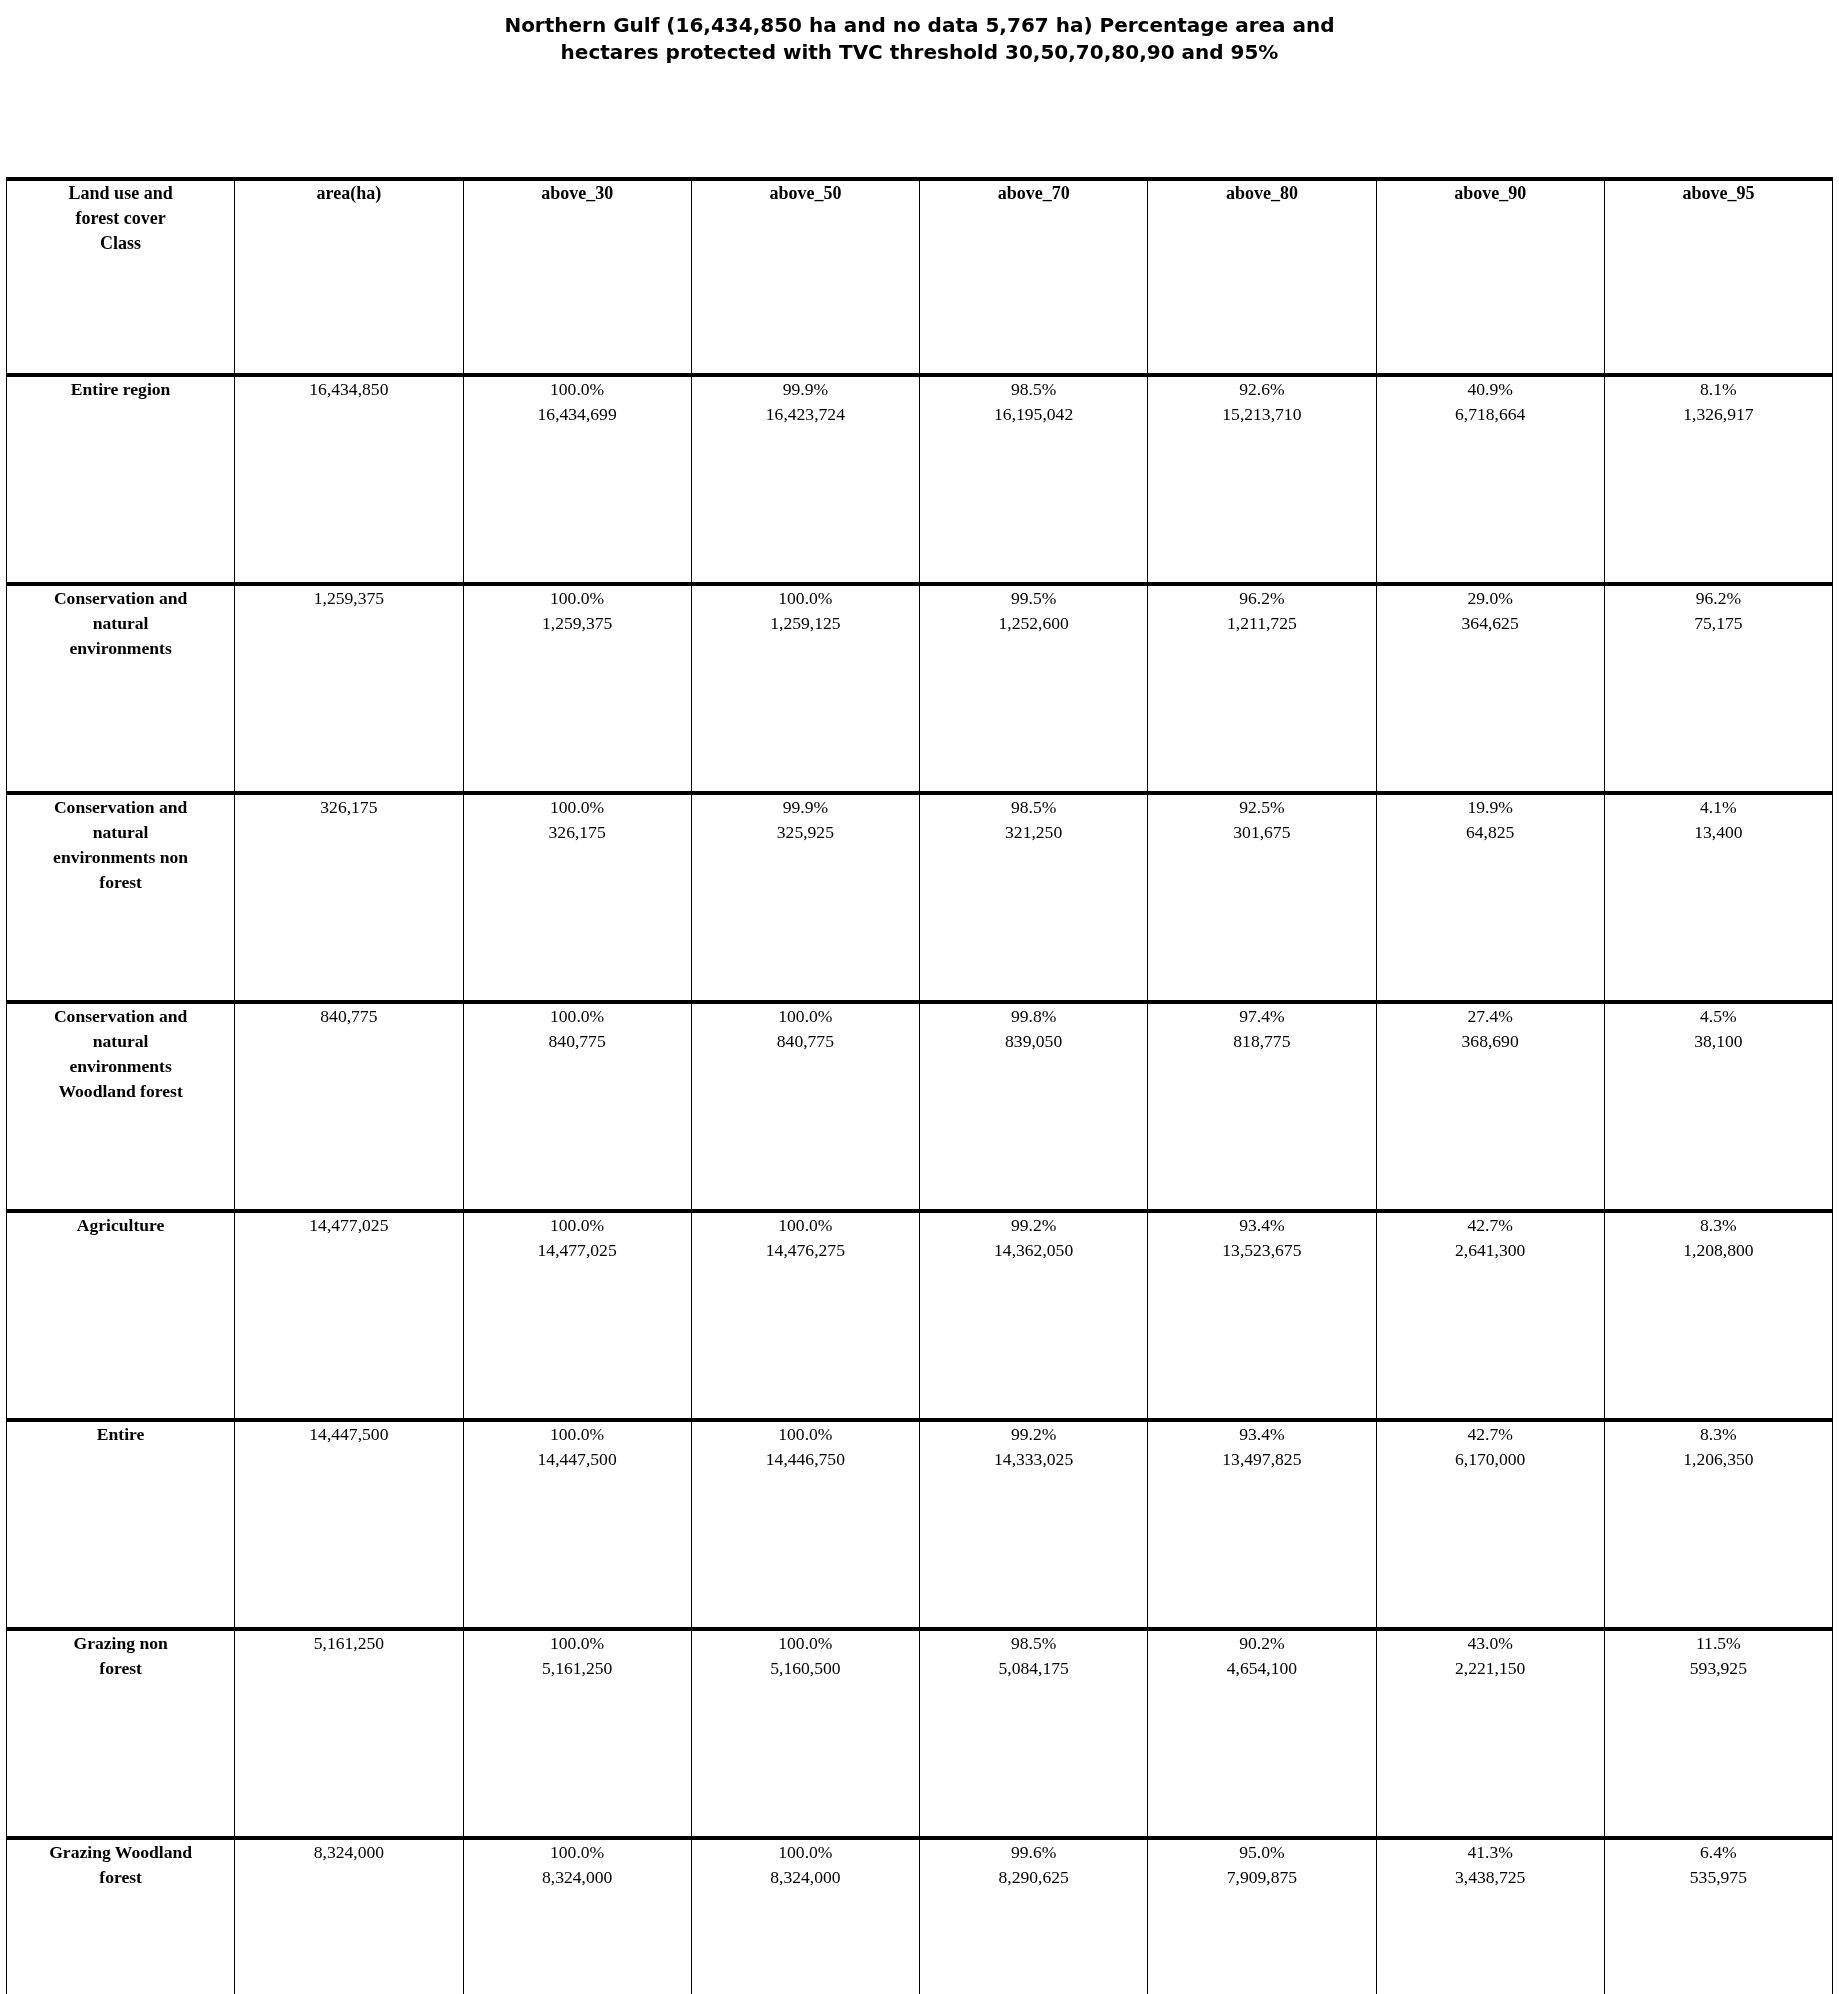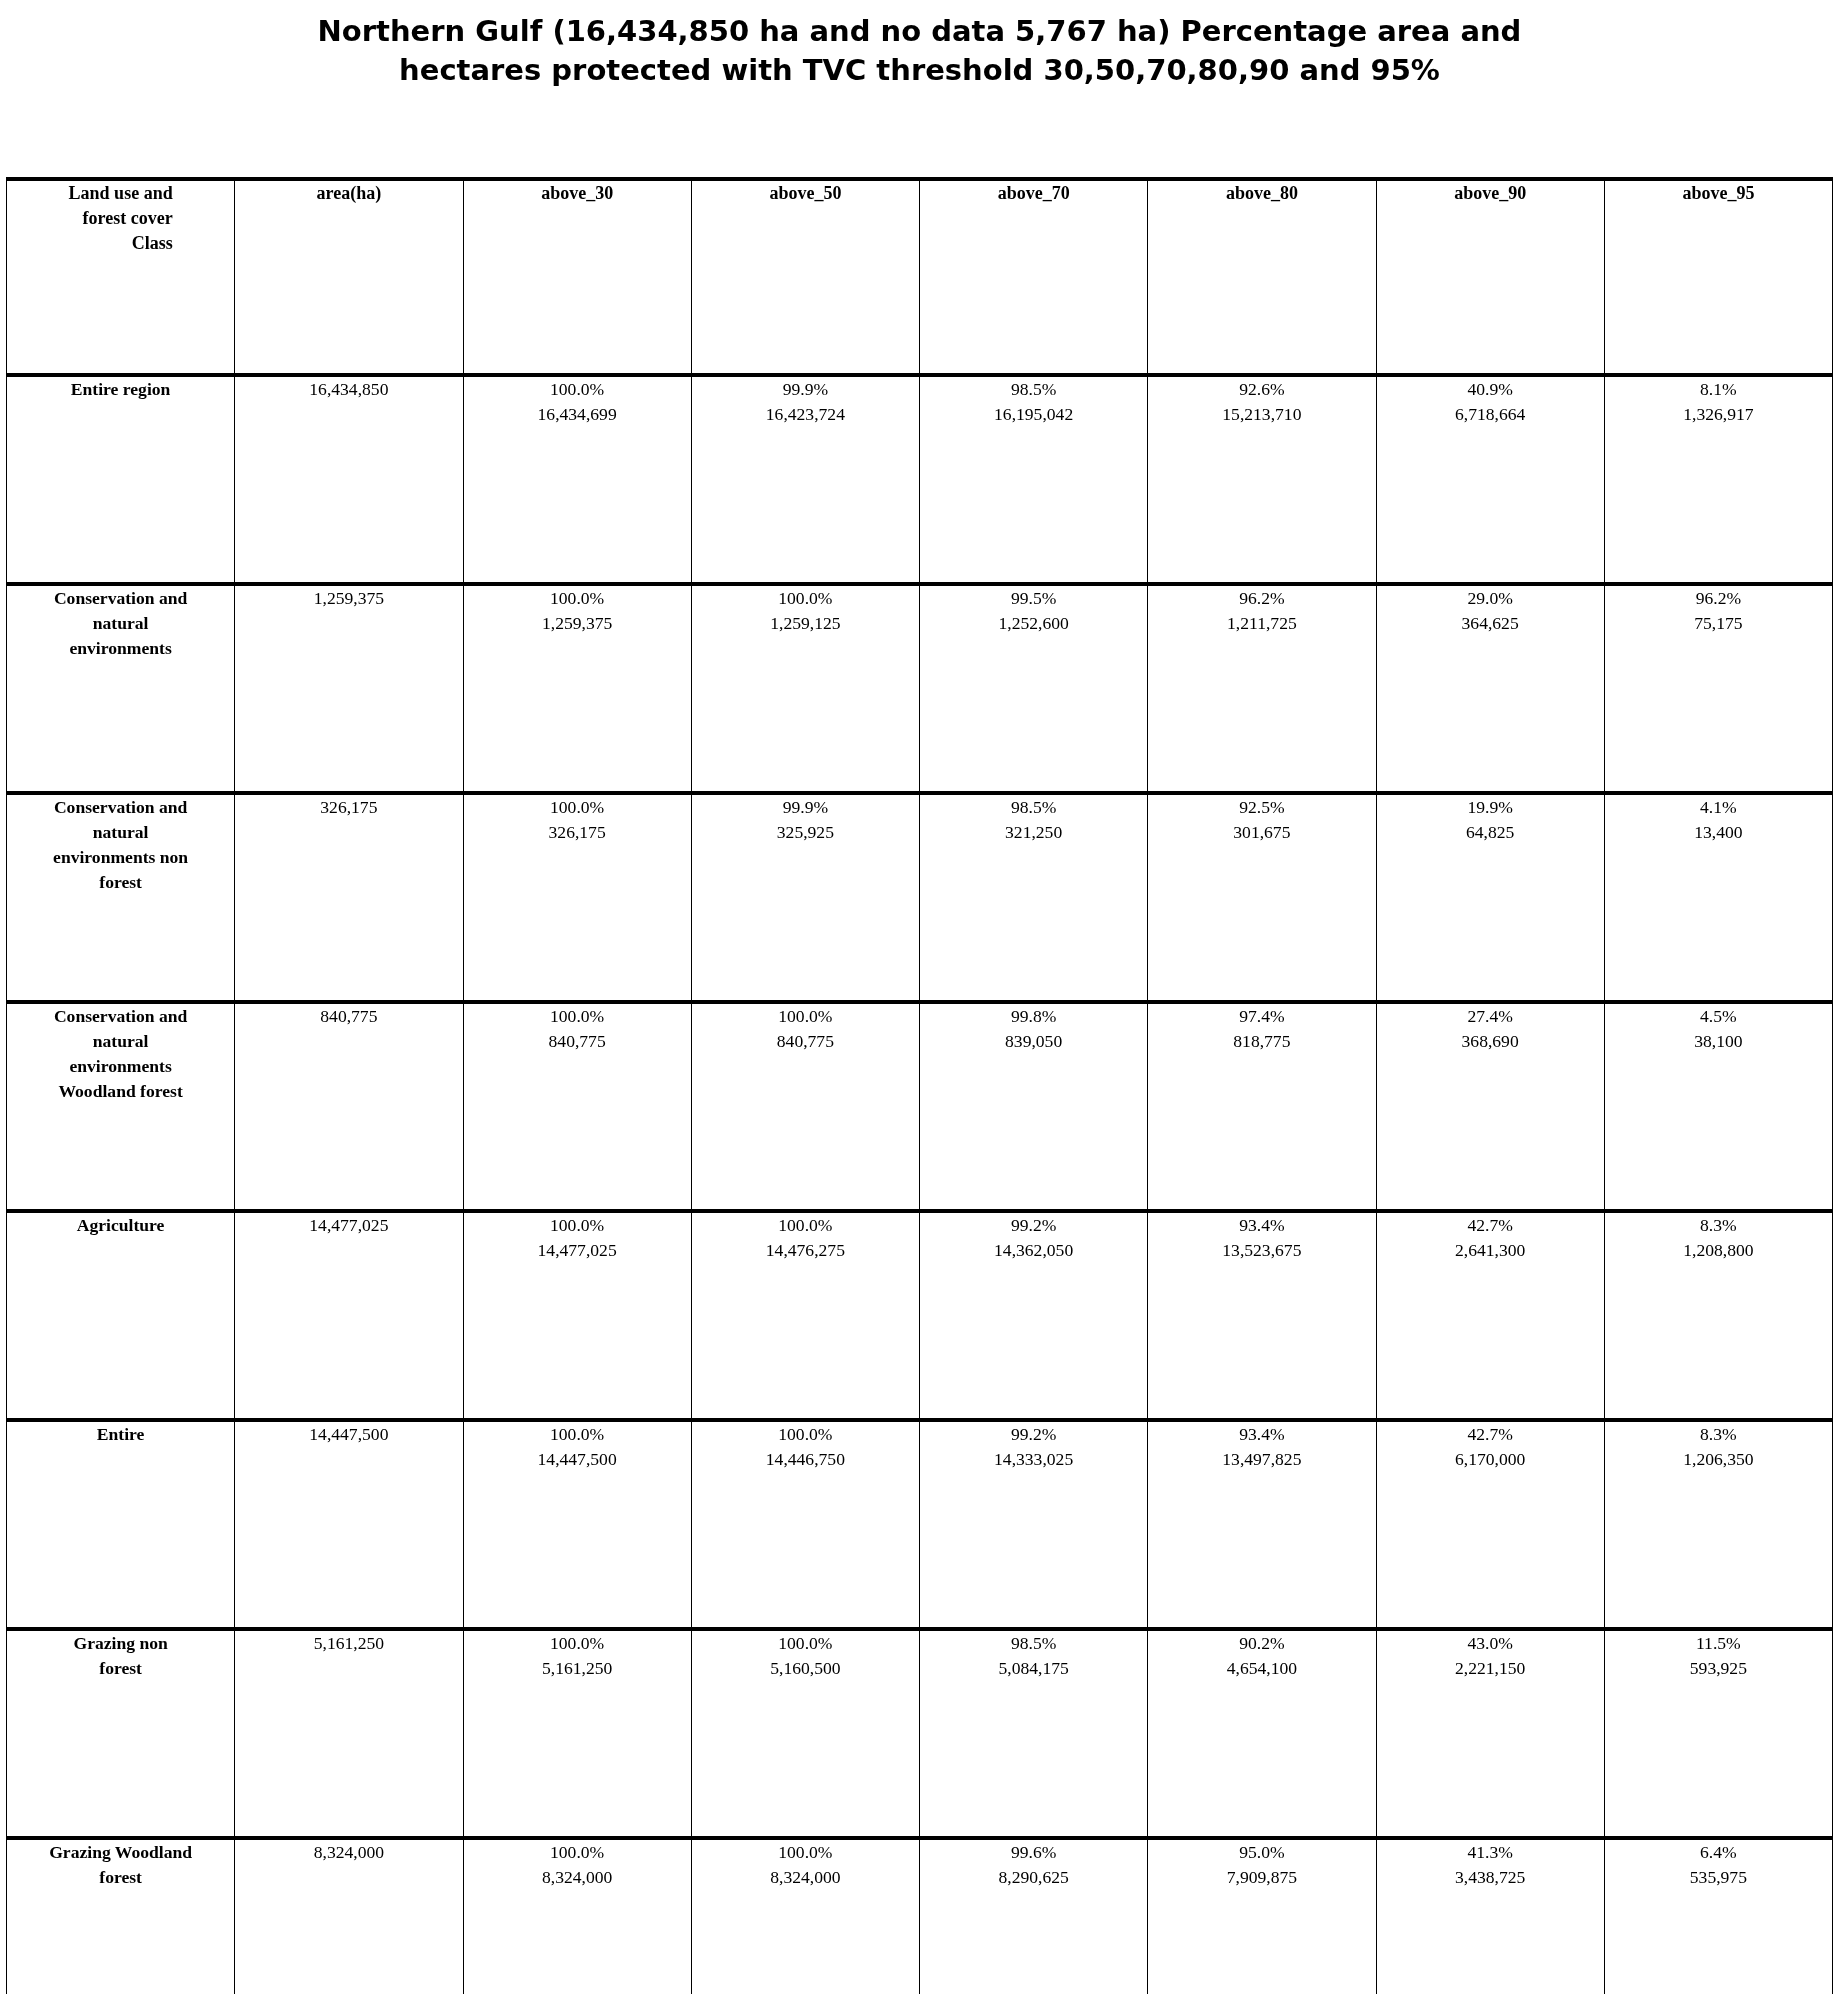--- a/index.html
+++ b/index.html
@@ -6,39 +6,39 @@
   html,body { margin:0; padding:0; }
   body {
     width:1839px; height:2548px; background:#ffffff; position:relative;
     font-family:"Liberation Serif", serif; color:#000;
   }
   
   .title {
     position:absolute; top:12px; left:0; width:100%;
     text-align:center; white-space:pre-line;
     font-family:"DejaVu Sans", sans-serif; font-weight:700;
-    font-size:29px; line-height:1.34;
+    font-size:20px; line-height:1.34;
   }
   
   table.data {
     position:absolute; top:177px; left:6px; width:1827px;
     border-collapse:collapse; table-layout:fixed;
   }
   .data th, .data td {
     border:1.6px solid #000; border-top-width:4.8px; border-bottom-width:4.8px;
     padding:0; vertical-align:top; background:#fff;
   }
   .data tr.hdr  { height:196px; }
   .data tr.row  { height:209px; }
   .cb {
     display:flex; flex-direction:column; justify-content:flex-end; align-items:center;
     height:54%; width:100%; text-align:center;
   }
   .ln { display:block; font-size:17.6px; line-height:25px; white-space:pre-line; }
-  th .ln { font-weight:700; font-size:18px;text-align:right; }
+  th .ln { font-weight:700; font-size:18px; }
   .lbl { font-weight:700; }
 </style>
 </head>
 <body>
 
 <div class="title">Northern Gulf (16,434,850 ha and no data 5,767 ha) Percentage area and
 hectares protected with TVC threshold 30,50,70,80,90 and 95%</div>
 
 <table class="data">
   <tbody>

